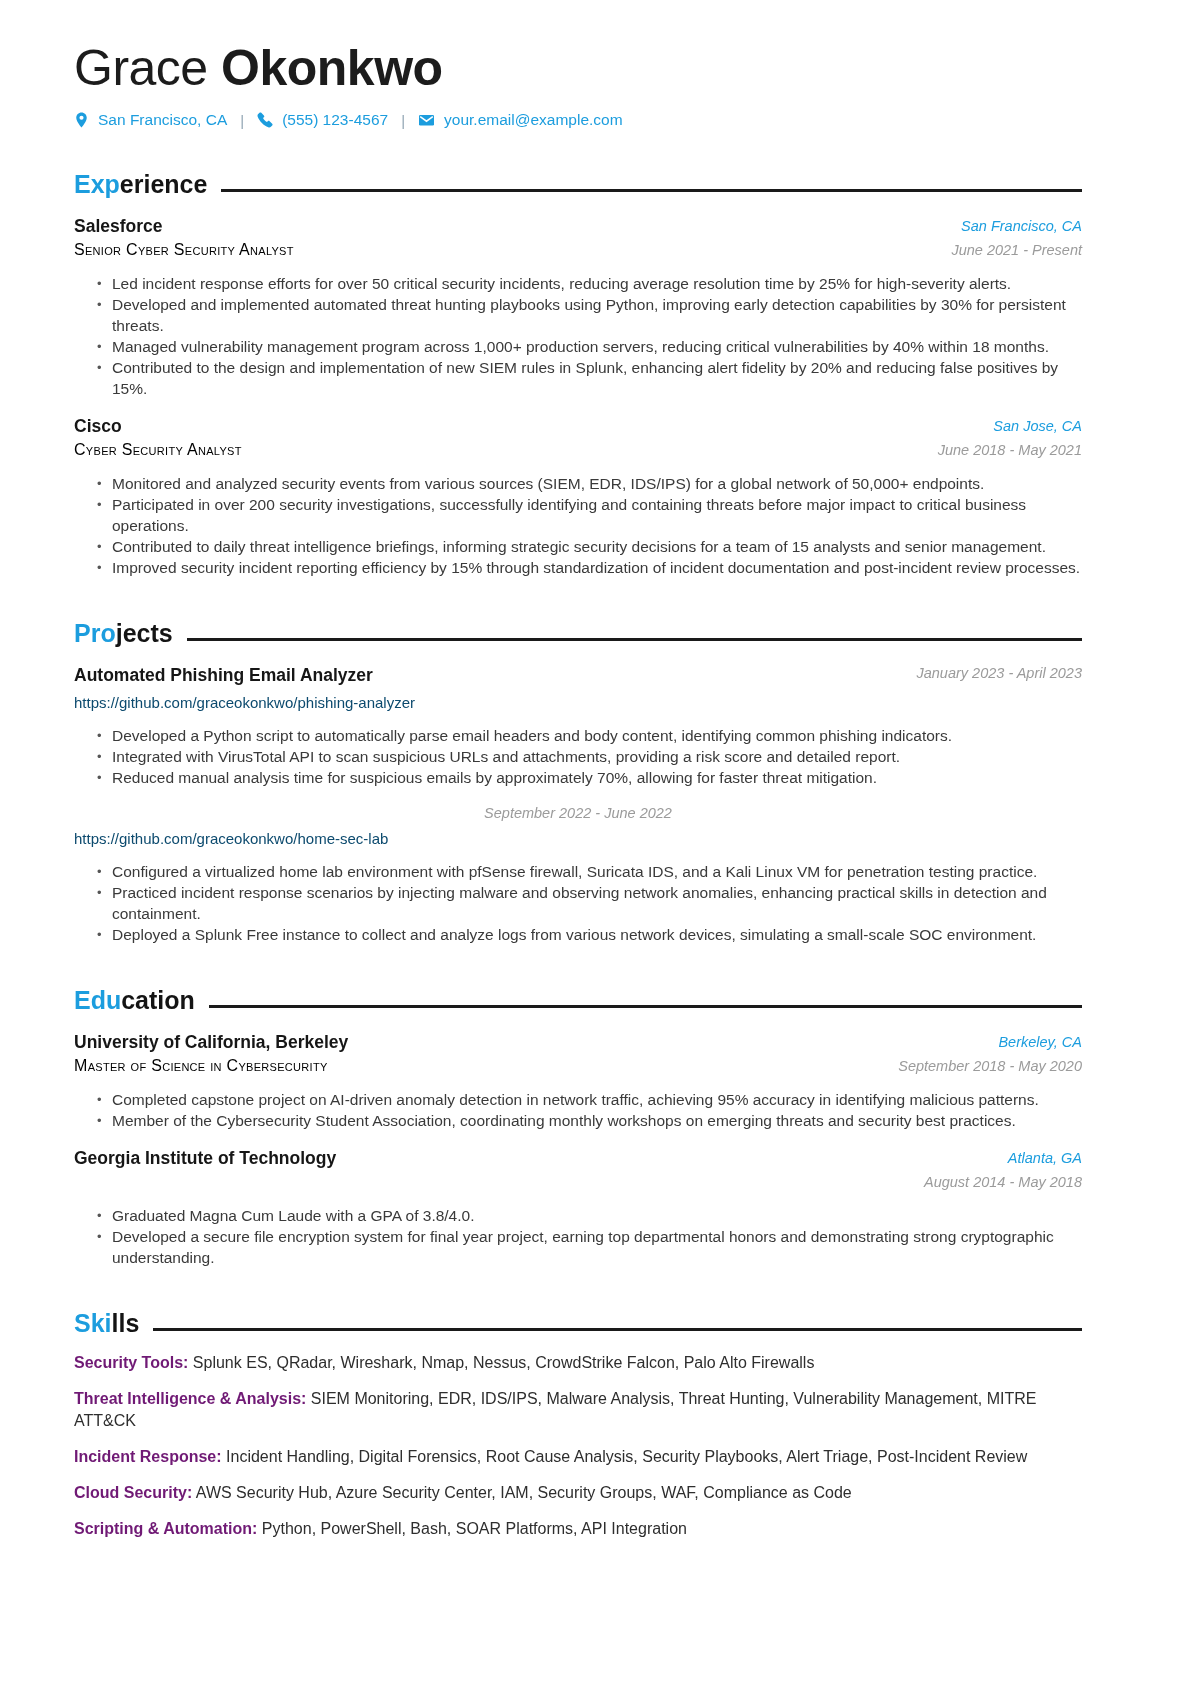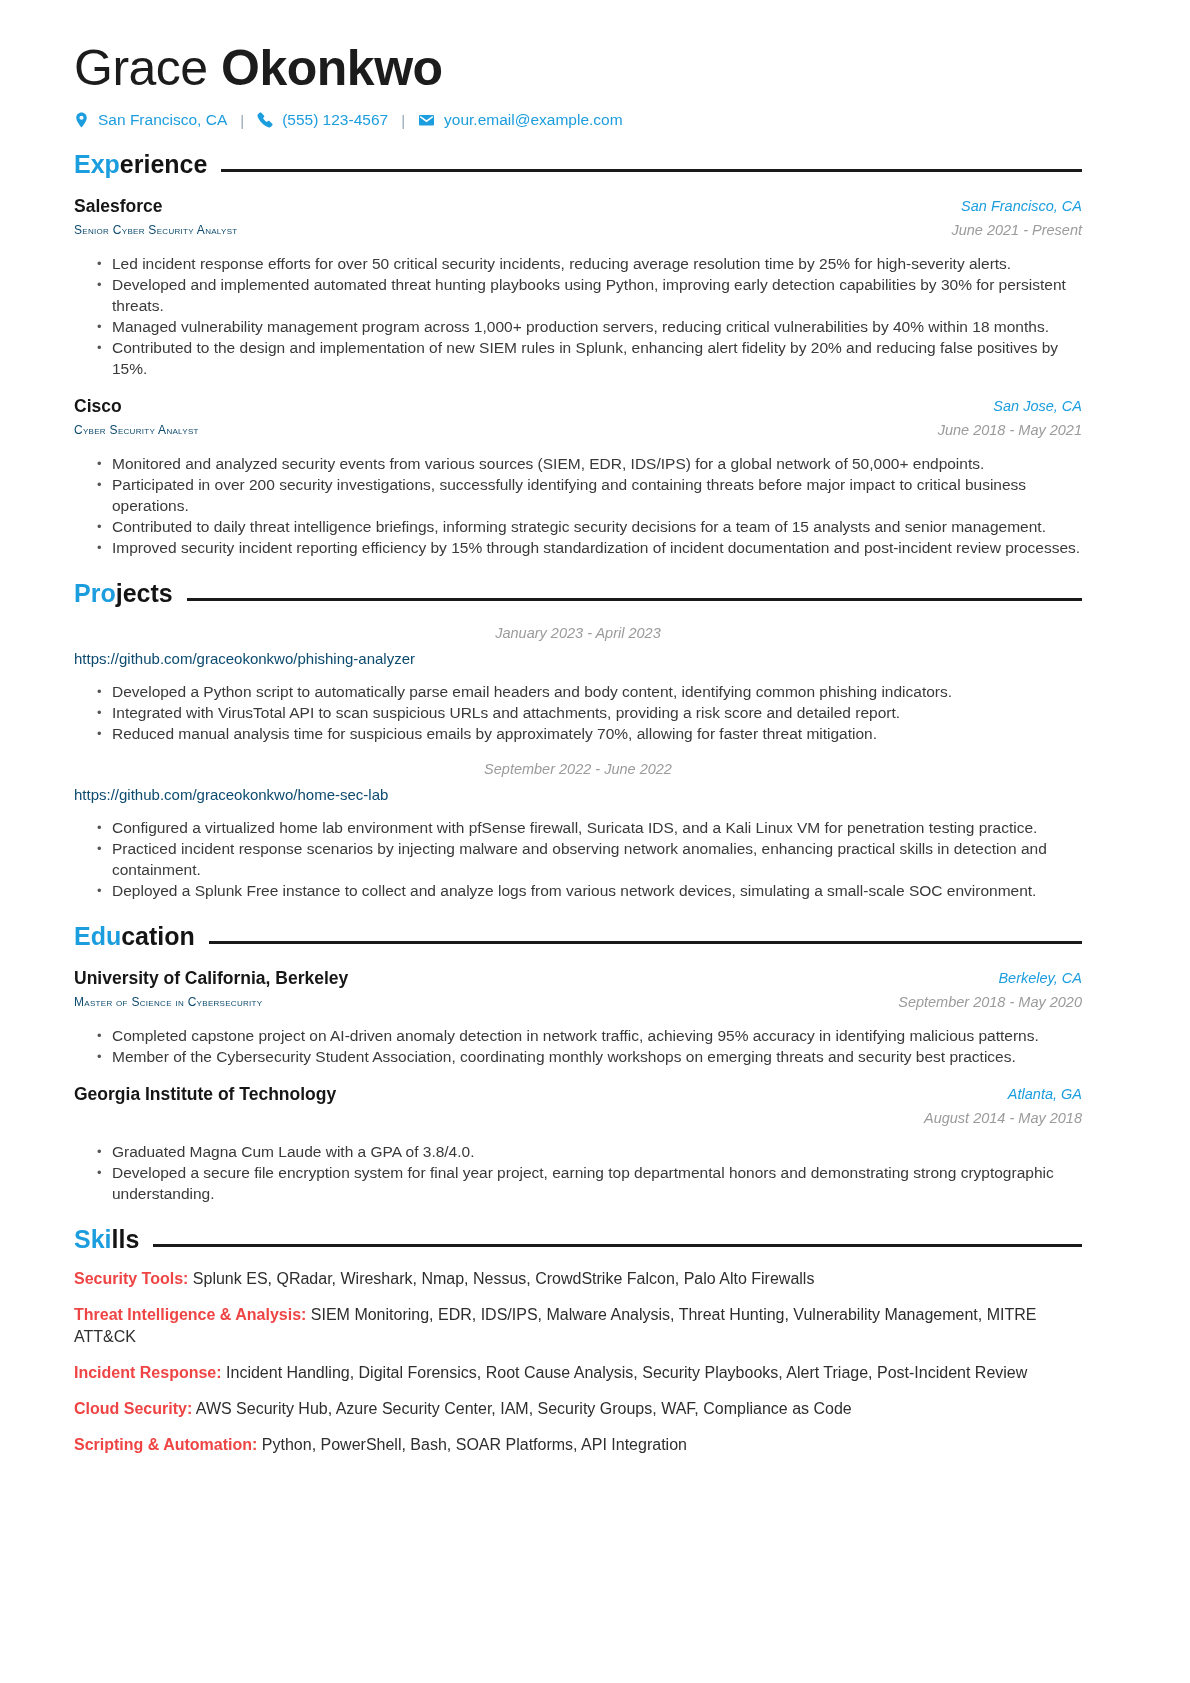--- a/index.html
+++ b/index.html
@@ -18,33 +18,33 @@
   .contact-row {
     margin-top:15px; display:flex; align-items:center; gap:13px;
     color:#1c9dde; font-size:15.5px;
   }
   .contact-item { display:flex; align-items:center; gap:9px; text-decoration:none; color:#1c9dde; }
   .contact-item svg { display:block; }
   .contact-sep { color:#93a7b5; font-size:15px; }
 
   
   .section { margin-top:20px; }
-  .sec-head { display:flex; align-items:flex-end; }
+  .sec-head { display:flex; align-items:flex-end;margin-top:40px; }
   .sec-title { font-size:25px; font-weight:700; color:#141414; line-height:30px; white-space:nowrap; }
   .sec-title .accent { color:#1c9dde; }
   .sec-rule { flex:1; height:3px; background:#1a1a1a; margin-left:14px; margin-bottom:7px; }
 
   
   .entry { margin-top:14px; }
   .ehead { display:flex; justify-content:center; align-items:flex-start; }
   .eleft { flex:1; min-width:0; }
   .eright { max-width:190px; text-align:right; flex-shrink:0; }
   .company, .proj-name, .school { font-size:17.5px; font-weight:700; color:#161616; line-height:26px; }
   .role, .degree {
-    font-size:12px; color:#0c4a6e; line-height:20px; margin-top:1px;
+    font-size:16px; color:#000000; line-height:20px; margin-top:1px;
     font-variant:small-caps; letter-spacing:0.3px;
   }
   .loc   { font-size:14.5px; font-style:italic; color:#1c9dde; line-height:26px; }
   .dates { font-size:14.5px; font-style:italic; color:#9b9b9b; line-height:21px; }
   .eright .dates { margin-top:1px; }
   .proj-link {
     display:inline-block; margin-top:5px; font-size:15px; color:#0c4a6e;
     text-decoration:none; line-height:20px;
   }
 
@@ -53,21 +53,21 @@
     position:relative; padding-left:38px;
     font-size:15.5px; line-height:21px; color:#3a3a3a;
   }
   ul.bullets li::before {
     content:"\2022"; position:absolute; left:23px; top:0;
     color:#555; font-size:13px; line-height:21px;
   }
 
   
   .skill-row { margin-top:14px; font-size:16px; line-height:22px; color:#2e2e2e; }
-  .skill-label { font-weight:700; color:#ef4444; }
+  .skill-label { font-weight:700; color:#701a75; }
 </style>
 </head>
 <body>
 
 <div class="page">
 
   <h1 class="name">
     <span class="first">Grace</span>
     <span class="last">Okonkwo</span>
   </h1>
@@ -152,20 +152,23 @@
   <div class="section">
     <div class="sec-head">
       <div class="sec-title">
         <span class="accent">Pro</span><span>jects</span>
       </div>
       <div class="sec-rule"></div>
     </div>
 
     <div class="entry">
       <div class="ehead">
+        <div class="eleft">
+          <div class="proj-name">Automated Phishing Email Analyzer</div>
+        </div>
         <div class="eright">
           <div class="dates">January 2023 - April 2023</div>
         </div>
       </div>
       <a class="proj-link" href="#">https://github.com/graceokonkwo/phishing-analyzer</a>
       <ul class="bullets">
         <li>Developed a Python script to automatically parse email headers and body content, identifying common phishing indicators.</li>
         <li>Integrated with VirusTotal API to scan suspicious URLs and attachments, providing a risk score and detailed report.</li>
         <li>Reduced manual analysis time for suspicious emails by approximately 70%, allowing for faster threat mitigation.</li>
       </ul>

